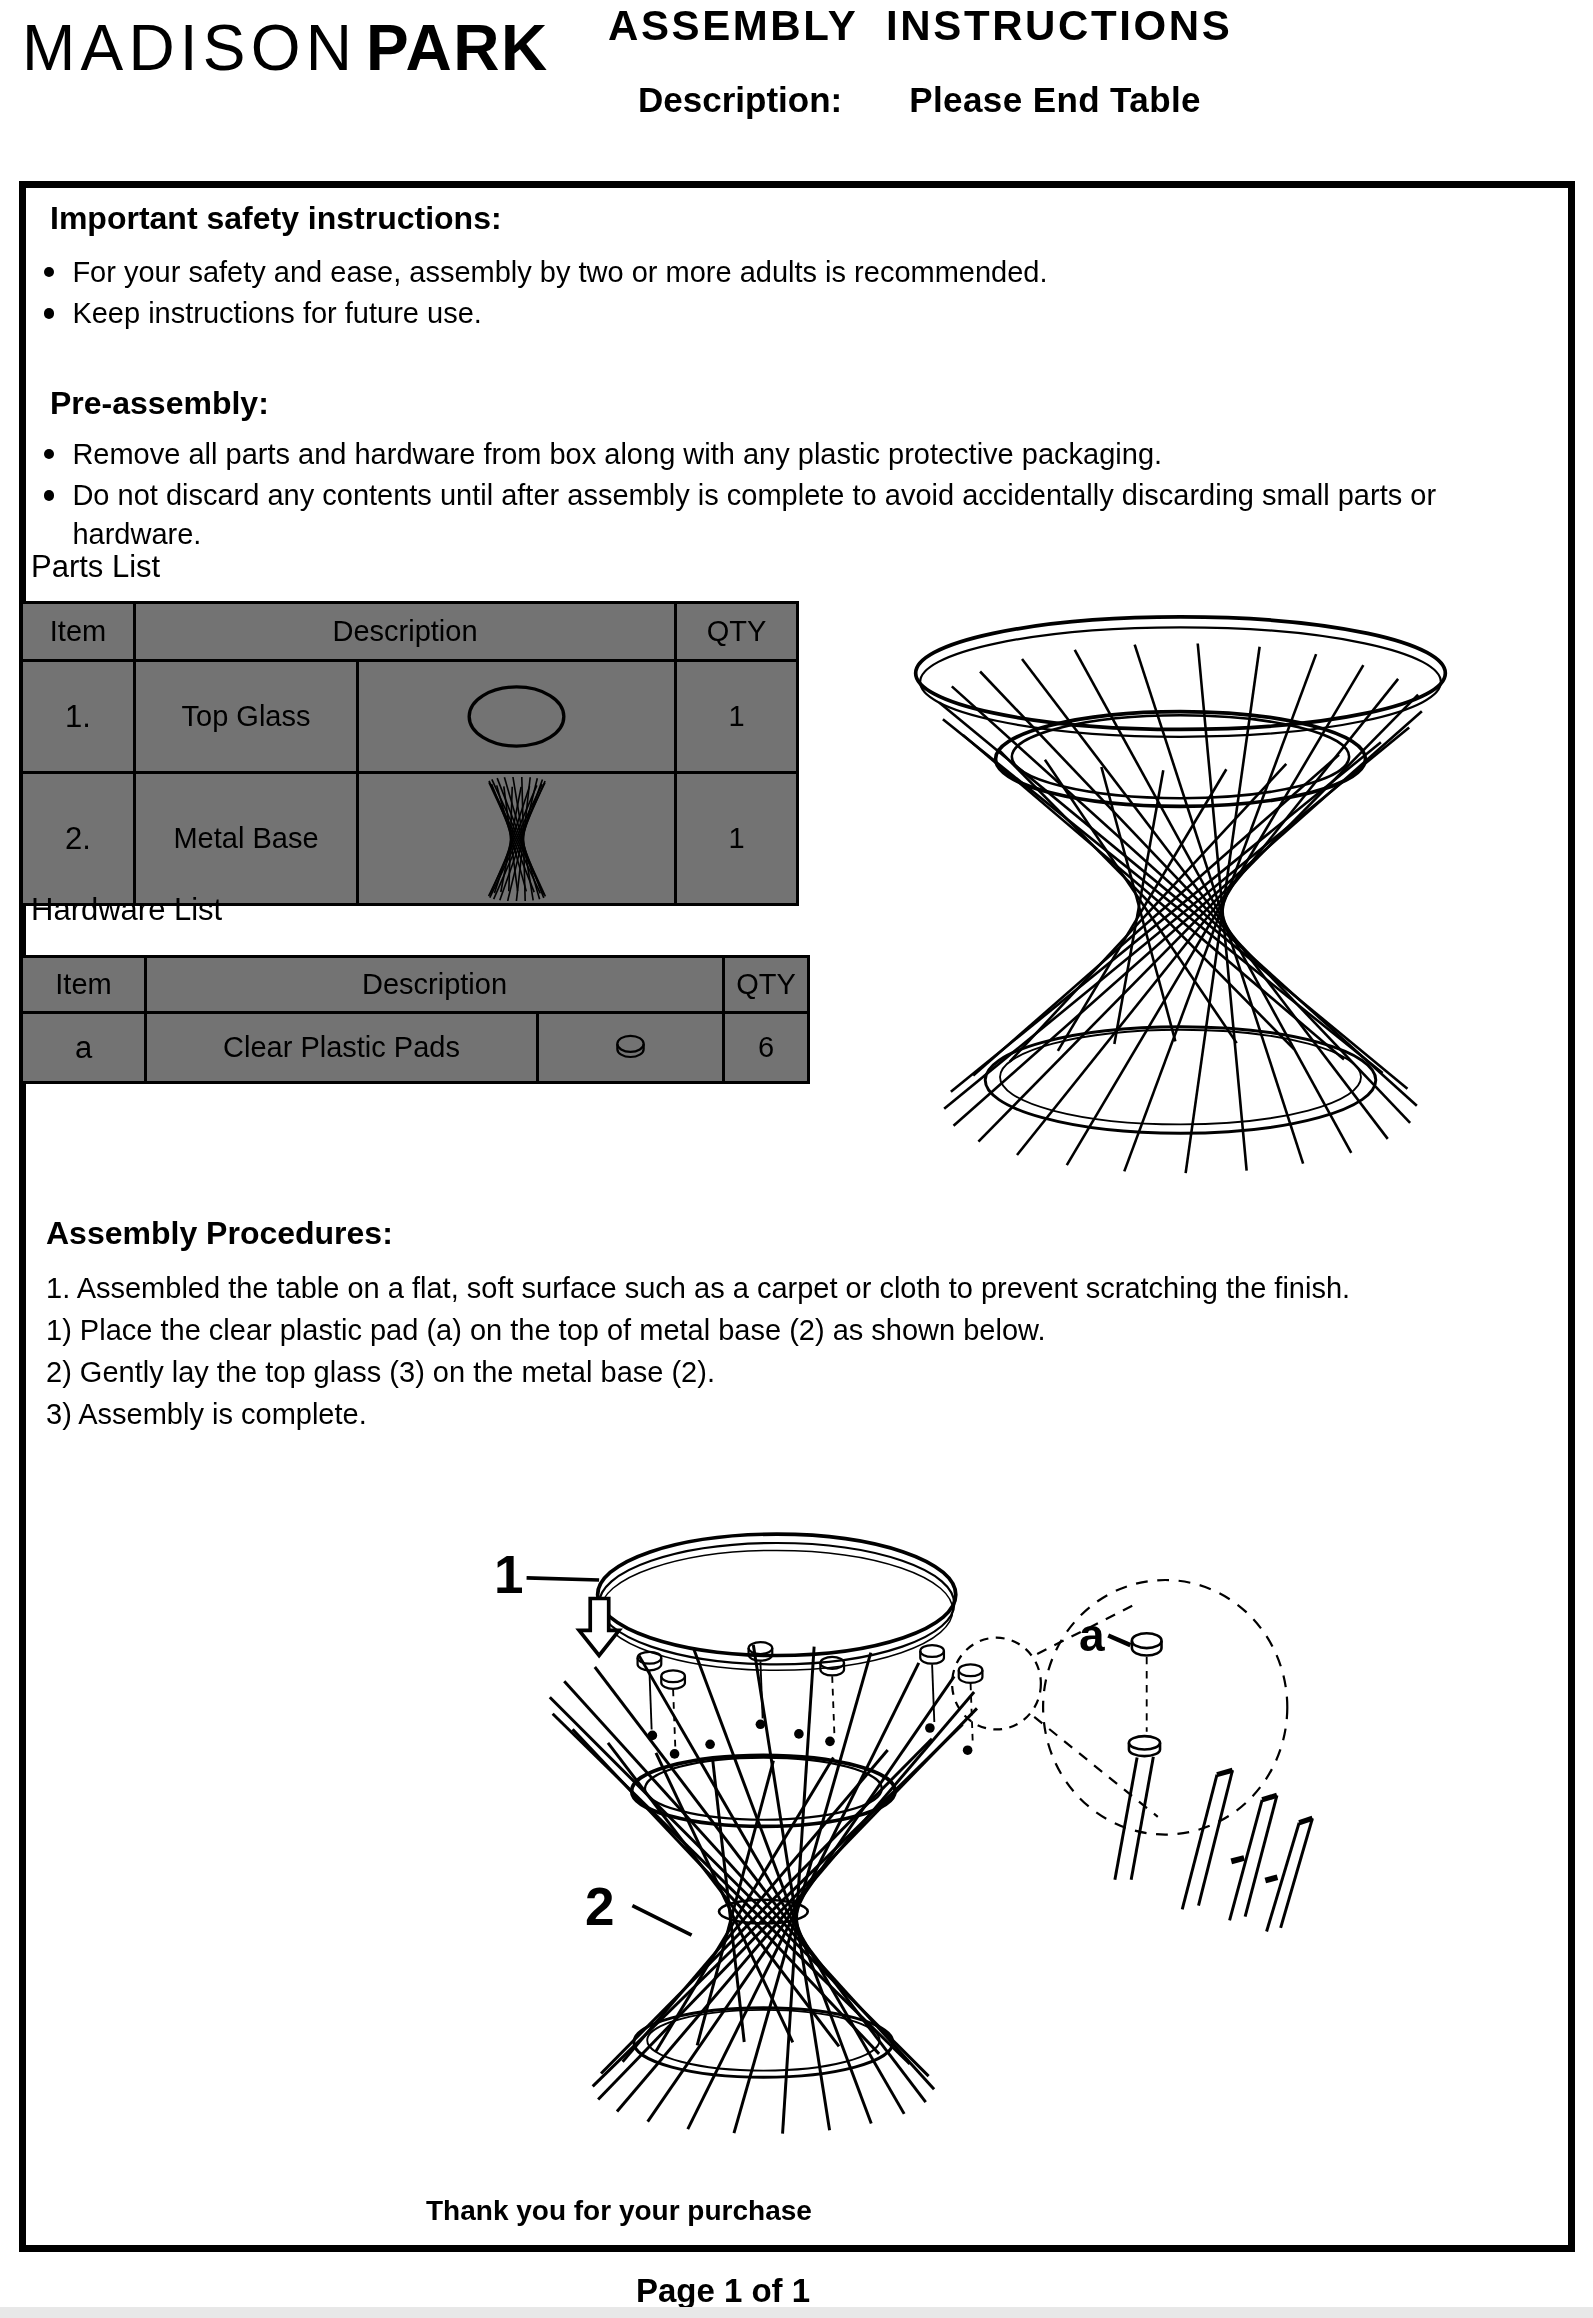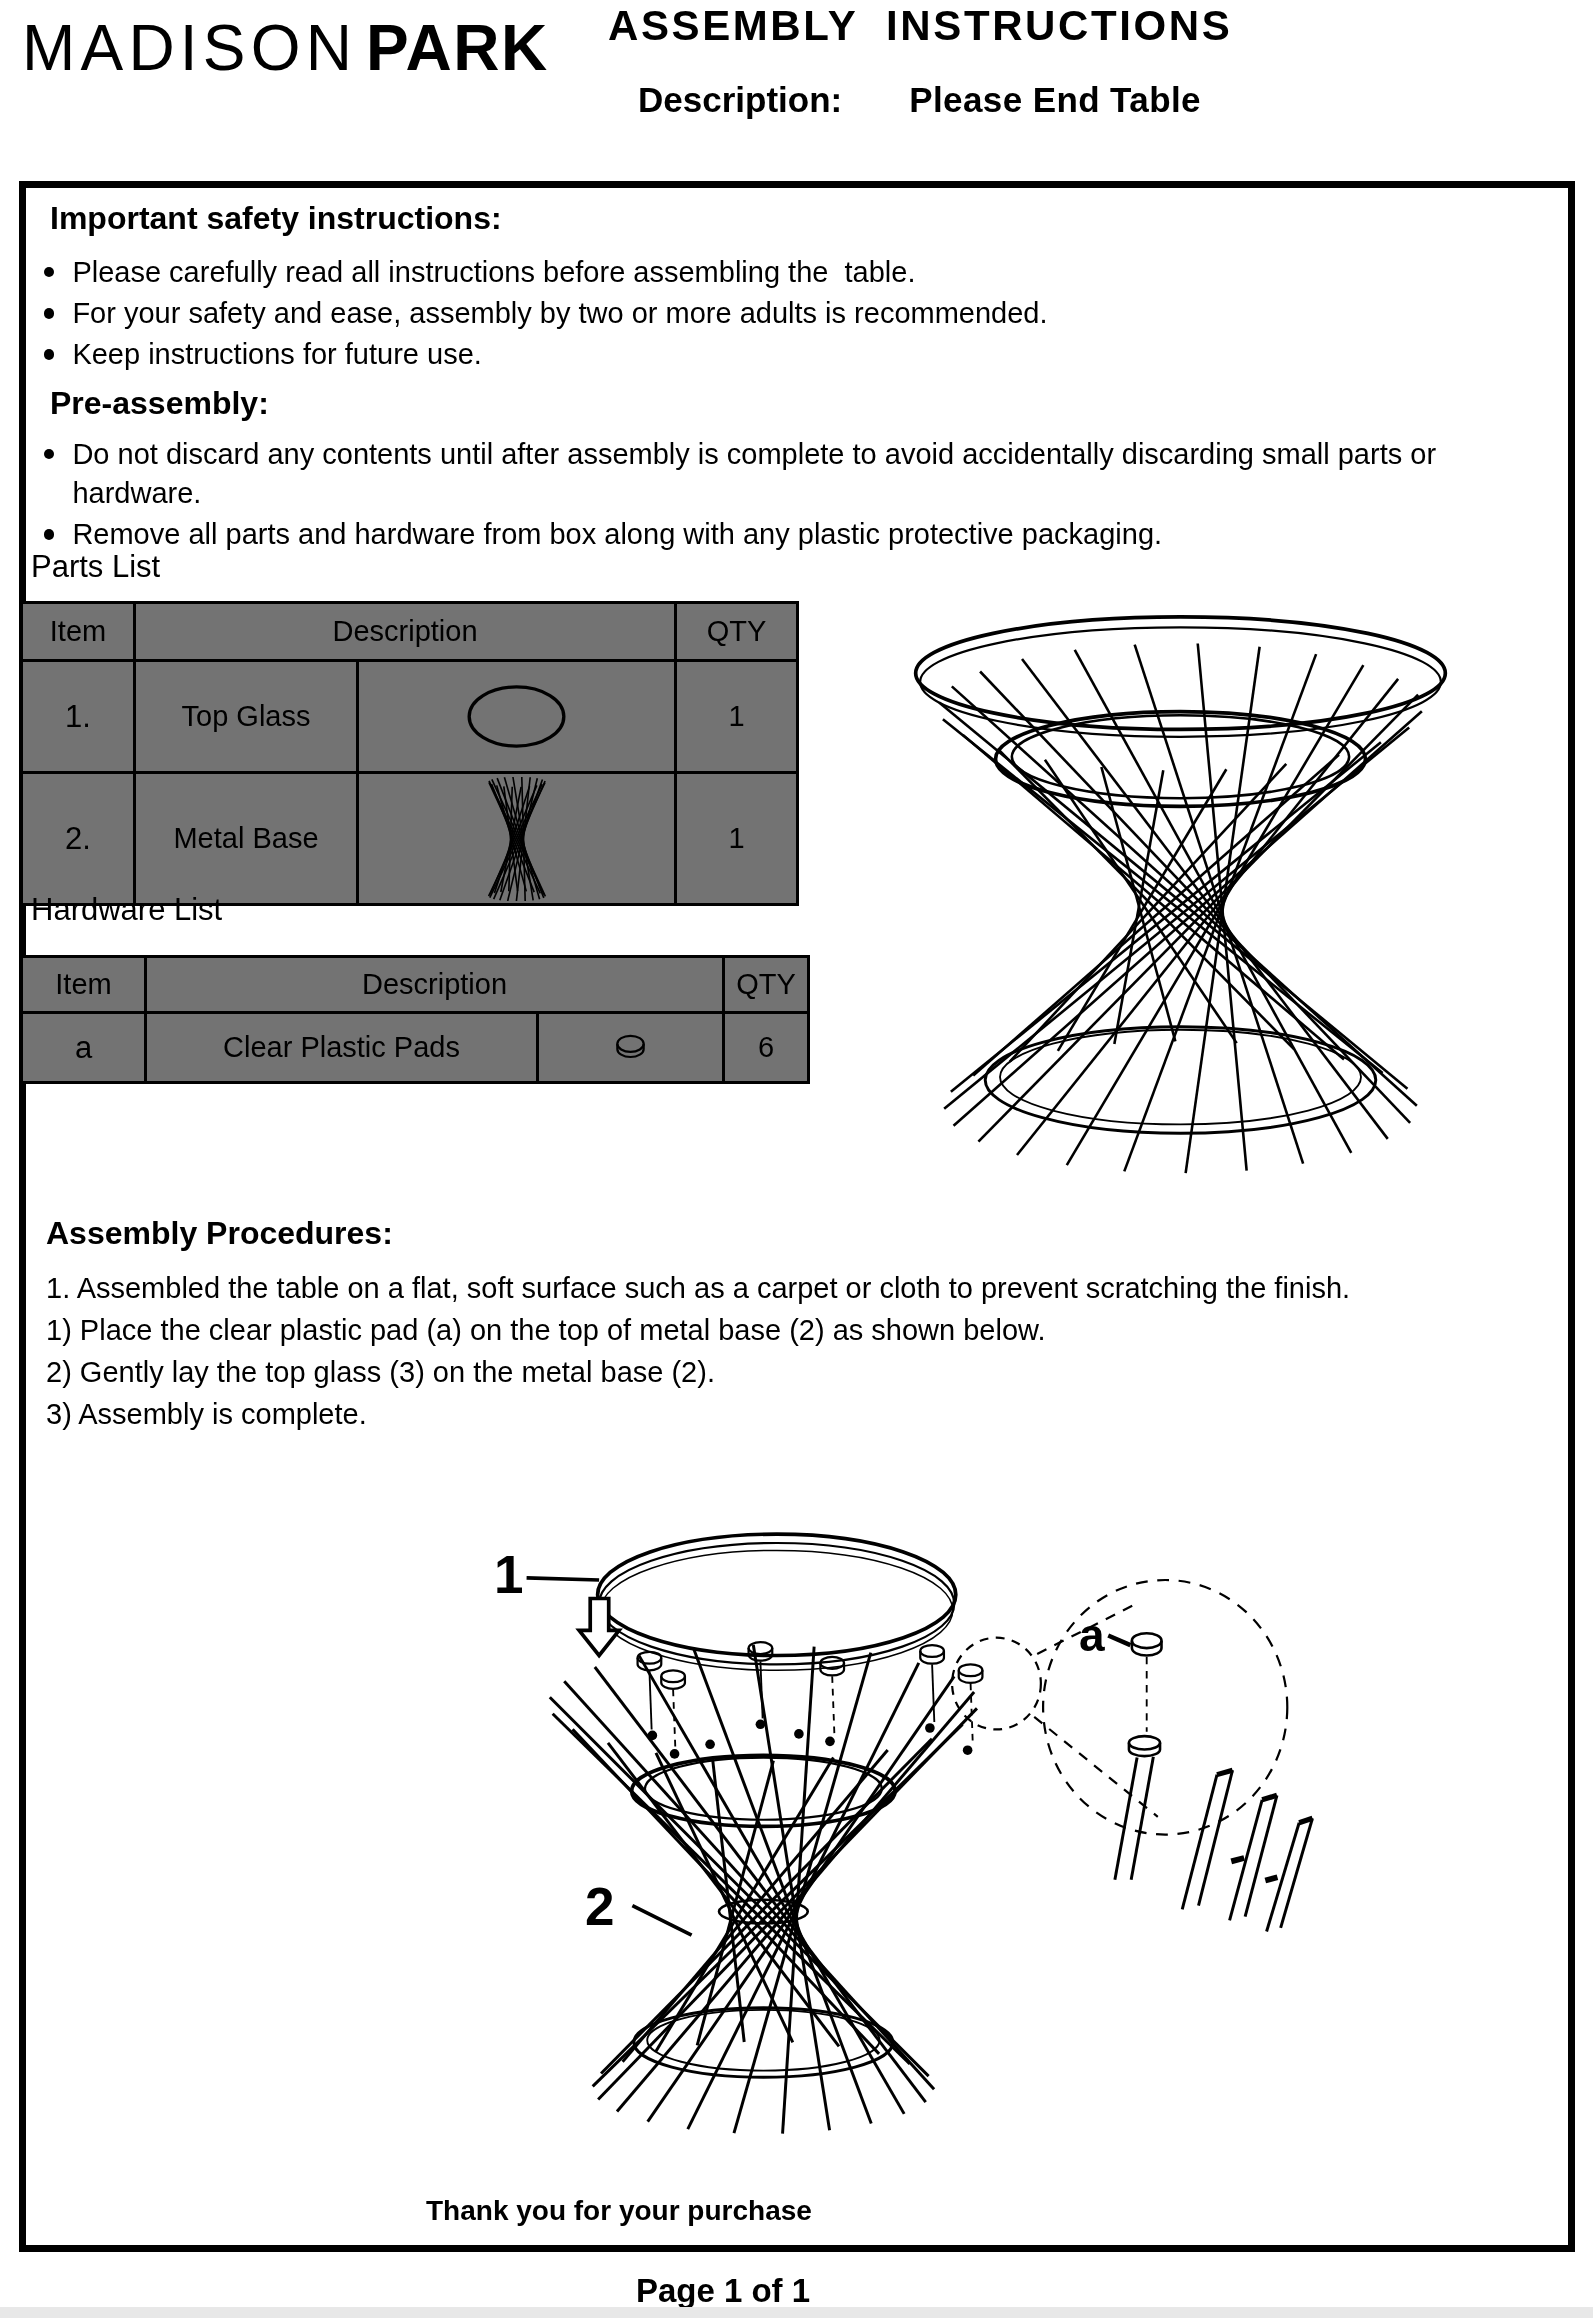--- a/index.html
+++ b/index.html
@@ -62,41 +62,37 @@
   <div class="desc-row">
     <span>Description:</span><span class="desc-value">Please End Table</span>
   </div>
 
   <div class="main-box"></div>
 
   <div class="sec-head h-safety">Important safety instructions:</div>
   <ul class="blist safety-list">
     <li>
         <span class="dot"></span>
-        <span class="btxt">Please carefully read all instructions before assembling the  table.</span>
-      </li>
-    <li>
-        <span class="dot"></span>
         <span class="btxt">For your safety and ease, assembly by two or more adults is recommended.</span>
       </li>
     <li>
         <span class="dot"></span>
         <span class="btxt">Keep instructions for future use.</span>
       </li>
   </ul>
 
   <div class="sec-head h-pre">Pre-assembly:</div>
   <ul class="blist pre-list">
     <li>
         <span class="dot"></span>
-        <span class="btxt">Do not discard any contents until after assembly is complete to avoid accidentally discarding small parts or hardware.</span>
+        <span class="btxt">Remove all parts and hardware from box along with any plastic protective packaging.</span>
       </li>
     <li>
         <span class="dot"></span>
-        <span class="btxt">Remove all parts and hardware from box along with any plastic protective packaging.</span>
+        <span class="btxt">Do not discard any contents until after assembly is complete to avoid accidentally discarding small parts or hardware.</span>
       </li>
   </ul>
 
   <div class="list-label parts-label">Parts List</div>
   <table class="ptable parts-table">
     <colgroup>
         <col style="width:113px">
         <col style="width:223px">
         <col style="width:318px">
         <col style="width:122px">

